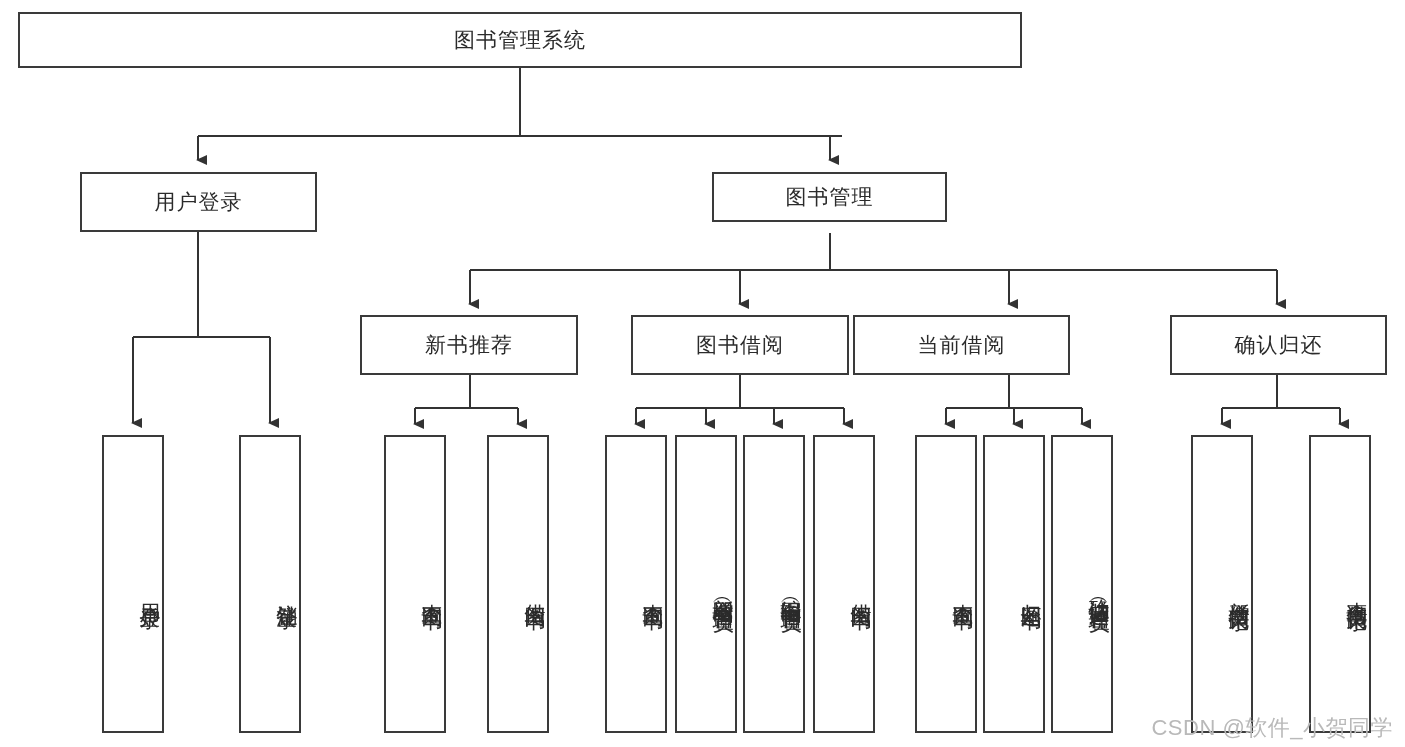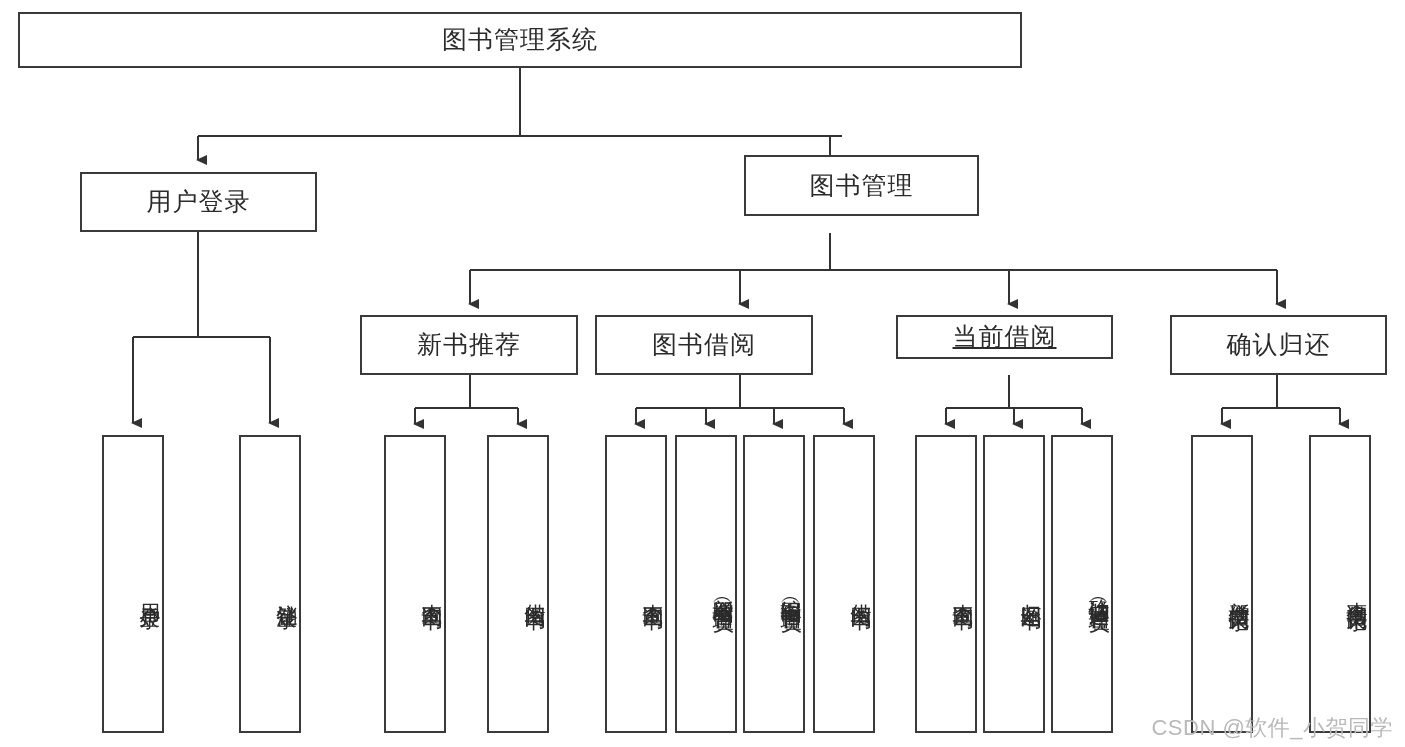--- a/index.html
+++ b/index.html
@@ -29,21 +29,21 @@
     box-sizing: border-box;
     background: #ffffff;
     border: 2px solid #3a3a3a;
     display: flex;
     align-items: center;
     justify-content: center;
     color: #2b2b2b;
     line-height: 1.18;
   }
   .node.horiz {
-    font-size: 25px;
+    font-size: 21px;
     letter-spacing: 1px;
   }
   .node.vert {
     writing-mode: vertical-rl;
     text-orientation: upright;
     font-size: 21px;
     letter-spacing: 2px;
     align-items: flex-start;
     justify-content: center;
     padding-top: 14px;
@@ -118,31 +118,31 @@
     </g>
   </svg>
 
   <div class="node horiz" style="left:18px; top:12px; width:1004px; height:56px;">
     <span class="txt">图书管理系统</span>
   </div>
 
   <div class="node horiz" style="left:80px; top:172px; width:237px; height:60px;">
     <span class="txt">用户登录</span>
   </div>
-  <div class="node horiz" style="left:712px; top:155px; width:235px; height:61px;margin-left:32px;">
+  <div class="node horiz" style="left:712px; top:172px; width:235px; height:50px;">
     <span class="txt">图书管理</span>
   </div>
 
   <div class="node horiz" style="left:360px; top:315px; width:218px; height:60px;">
     <span class="txt">新书推荐</span>
   </div>
-  <div class="node horiz" style="left:595px; top:315px; width:218px; height:60px;">
+  <div class="node horiz" style="left:631px; top:315px; width:218px; height:60px;">
     <span class="txt">图书借阅</span>
   </div>
-  <div class="node horiz" style="left:896px; top:315px; width:217px; height:44px;text-decoration:underline;">
+  <div class="node horiz" style="left:853px; top:315px; width:217px; height:60px;">
     <span class="txt">当前借阅</span>
   </div>
   <div class="node horiz" style="left:1170px; top:315px; width:217px; height:60px;">
     <span class="txt">确认归还</span>
   </div>
 
   <div class="node vert" style="left:102px; top:435px; width:62px; height:298px;">
     <span class="txt">用户登录</span>
   </div>
   <div class="node vert" style="left:239px; top:435px; width:62px; height:298px;">

